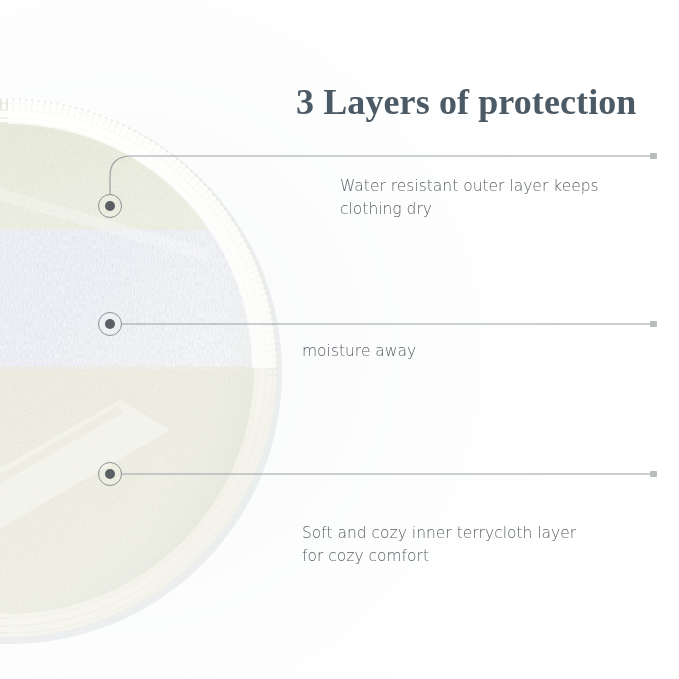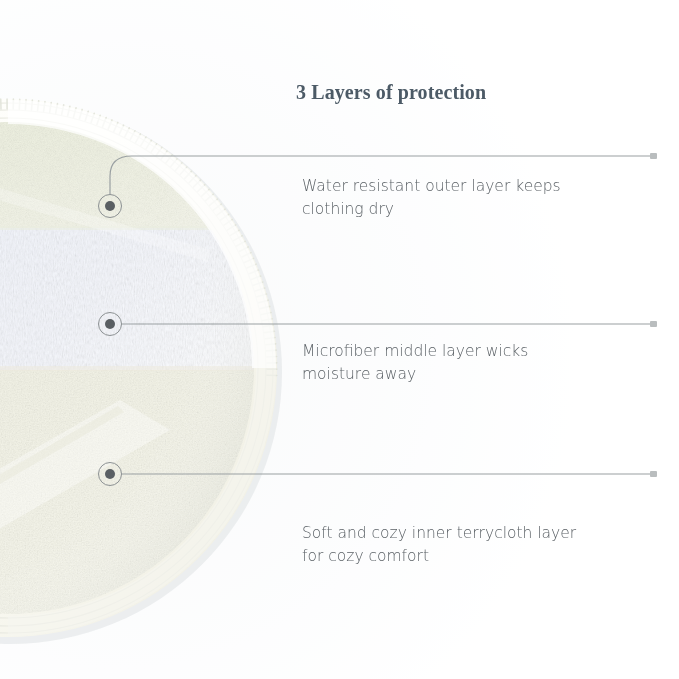--- a/index.html
+++ b/index.html
@@ -39,41 +39,41 @@
     height: 679px;
   }
 
   
   .heading {
     position: absolute;
     left: 296px;
     top: 81px;
     width: 360px;
     font-family: "Liberation Serif", "DejaVu Serif", serif;
-    font-size: 20px;
+    font-size: 36px;
     font-weight: 700;
     letter-spacing: 0.1px;
     color: #4c5a66;
     white-space: nowrap;
   }
 
   
   .callout-text {
     position: absolute;
     left: 302px;
     width: 330px;
     font-family: "DejaVu Sans", "Liberation Sans", sans-serif;
     font-size: 15.5px;
     font-weight: 300;
     line-height: 23px;
     color: #5b6166;
   }
   .callout-text .line { display: block; white-space: nowrap; }
 
-  #callout-text-1 { top: 175px; }
+  #callout-text-1 { top: 175px; margin-left: 38px; }
   #callout-text-2 { top: 340px; }
   #callout-text-3 { top: 494px; margin-top: 28px; }
 
   
   .marker {
     position: absolute;
     width: 24px;
     height: 24px;
     border: 1px solid #8c9193;
     border-radius: 50%;
@@ -374,21 +374,20 @@
   <div class="marker" id="marker-3"></div>
 
   <div class="heading">3 Layers of protection</div>
 
   <div class="callout-text" id="callout-text-1">
     <span class="line">Water resistant outer layer keeps</span>
     <span class="line">clothing dry</span>
   </div>
 
   <div class="callout-text" id="callout-text-2">
-    <span class="line">Microfiber middle layer wicks</span>
     <span class="line">moisture away</span>
   </div>
 
   <div class="callout-text" id="callout-text-3">
     <span class="line">Soft and cozy inner terrycloth layer</span>
     <span class="line">for cozy comfort</span>
   </div>
 
 </div>
 

